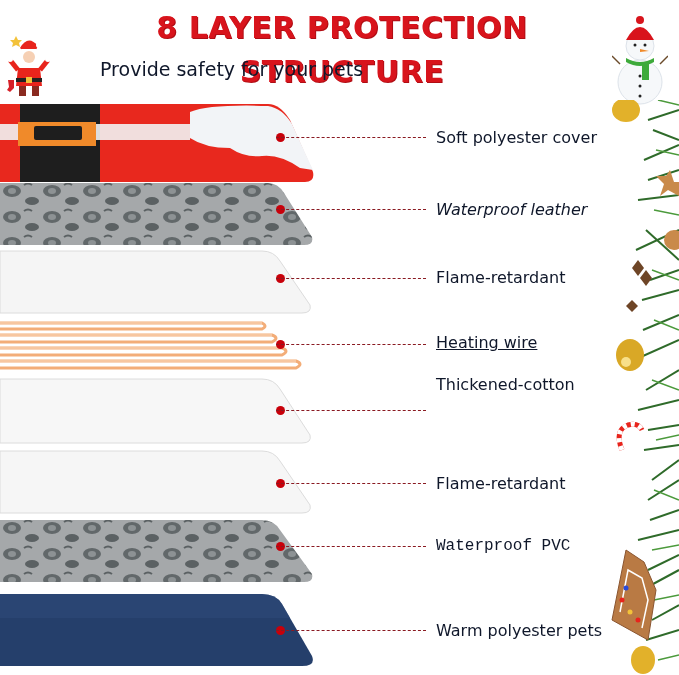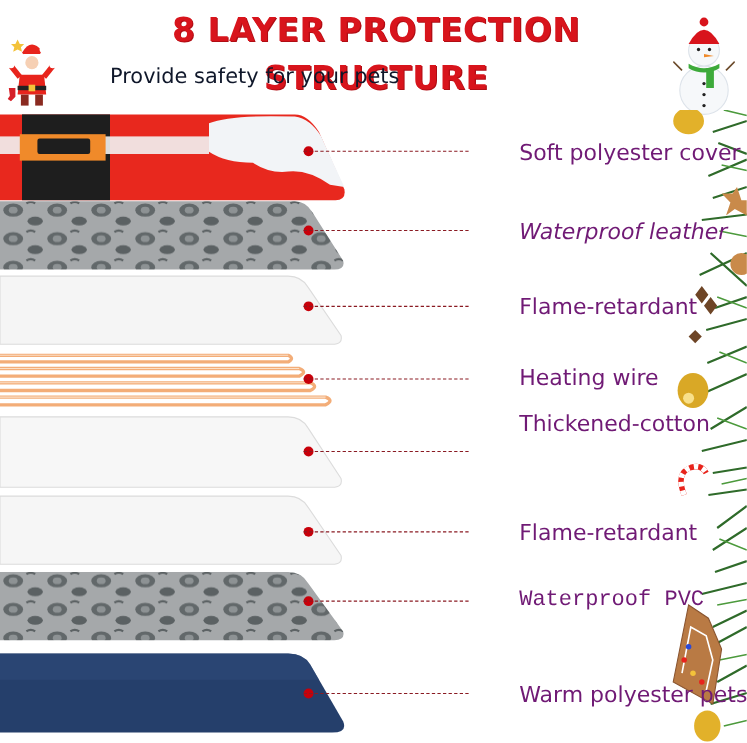--- a/index.html
+++ b/index.html
@@ -25,23 +25,22 @@
   .connector {
     position: absolute; left: 276px; height: 0; width: 150px;
     border-top: 1px dashed #8a1a22;
   }
   .dot {
     position: absolute; width: 9px; height: 9px; border-radius: 50%;
     background: #c8000a; left: 276px; margin-top: -4px;
   }
   .label {
     position: absolute; left: 436px; font-family: "DejaVu Sans", sans-serif;
-    font-size: 20px; color: #701a75; line-height: 20px; margin-top: -11px;
+    font-size: 16px; color: #0f172a; line-height: 20px; margin-top: -11px;
     white-space: nowrap;
-    margin-left: 36px;
   }
 
   .deco { position: absolute; }
   .santa { left: 6px; top: 30px; width: 46px; height: 70px; }
   .snowman { left: 612px; top: 12px; width: 56px; height: 96px; }
   .garland { left: 608px; top: 100px; width: 71px; height: 575px; }
 </style>
 </head>
 <body>
 
@@ -199,21 +198,21 @@
   <div class="label" style="top:211px;font-style:italic;">Waterproof leather</div>
 </div>
 <div>
   <div class="dot" style="top:278px;"></div>
   <div class="connector" style="top:278px;"></div>
   <div class="label" style="top:279px;">Flame-retardant</div>
 </div>
 <div>
   <div class="dot" style="top:344px;"></div>
   <div class="connector" style="top:344px;"></div>
-  <div class="label" style="top:344px;">Heating wire</div>
+  <div class="label" style="top:344px;text-decoration:underline;">Heating wire</div>
 </div>
 <div>
   <div class="dot" style="top:410px;"></div>
   <div class="connector" style="top:410px;"></div>
   <div class="label" style="top:386px;">Thickened-cotton</div>
 </div>
 <div>
   <div class="dot" style="top:483px;"></div>
   <div class="connector" style="top:483px;"></div>
   <div class="label" style="top:485px;">Flame-retardant</div>

